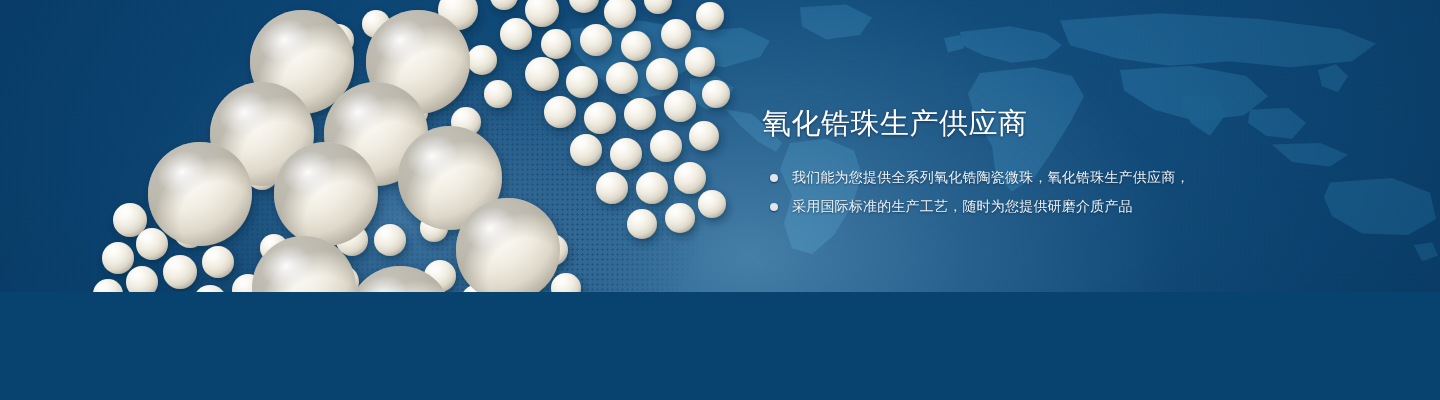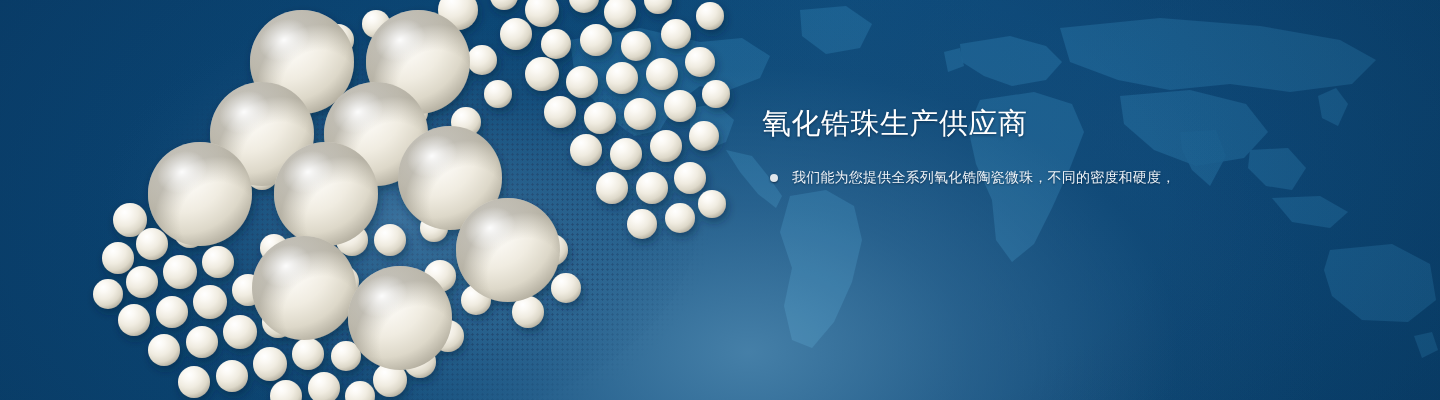--- a/index.html
+++ b/index.html
@@ -5,21 +5,21 @@
   html, body {
     margin: 0;
     padding: 0;
     background: #08436f;
   }
   * { box-sizing: border-box; }
 
   .banner {
     position: relative;
     width: 1440px;
-    height: 400px;
+    height: 292px;
     overflow: hidden;
     font-family: "Liberation Sans", "DejaVu Sans", sans-serif;
     background: #094270;
   }
 
   
   .bg-base {
     position: absolute;
     inset: 0;
     background:
@@ -342,21 +342,25 @@
   </div>
 
   <div class="copy">
 
     <h1 class="headline">氧化锆珠生产供应商</h1>
 
     <ul class="bullets">
 
       <li class="bullet">
         <span class="bullet-dot"></span>
-        <span class="bullet-text">我们能为您提供全系列氧化锆陶瓷微珠，不同的密度和硬度，</span>
+        <span class="bullet-text">我们能为您提供全系列氧化锆陶瓷微珠，氧化锆珠生产供应商，</span>
       </li>
 
 
+      <li class="bullet">
+        <span class="bullet-dot"></span>
+        <span class="bullet-text">采用国际标准的生产工艺，随时为您提供研磨介质产品</span>
+      </li>
 
     </ul>
   </div>
 
 </div>
 
 </body></html>

